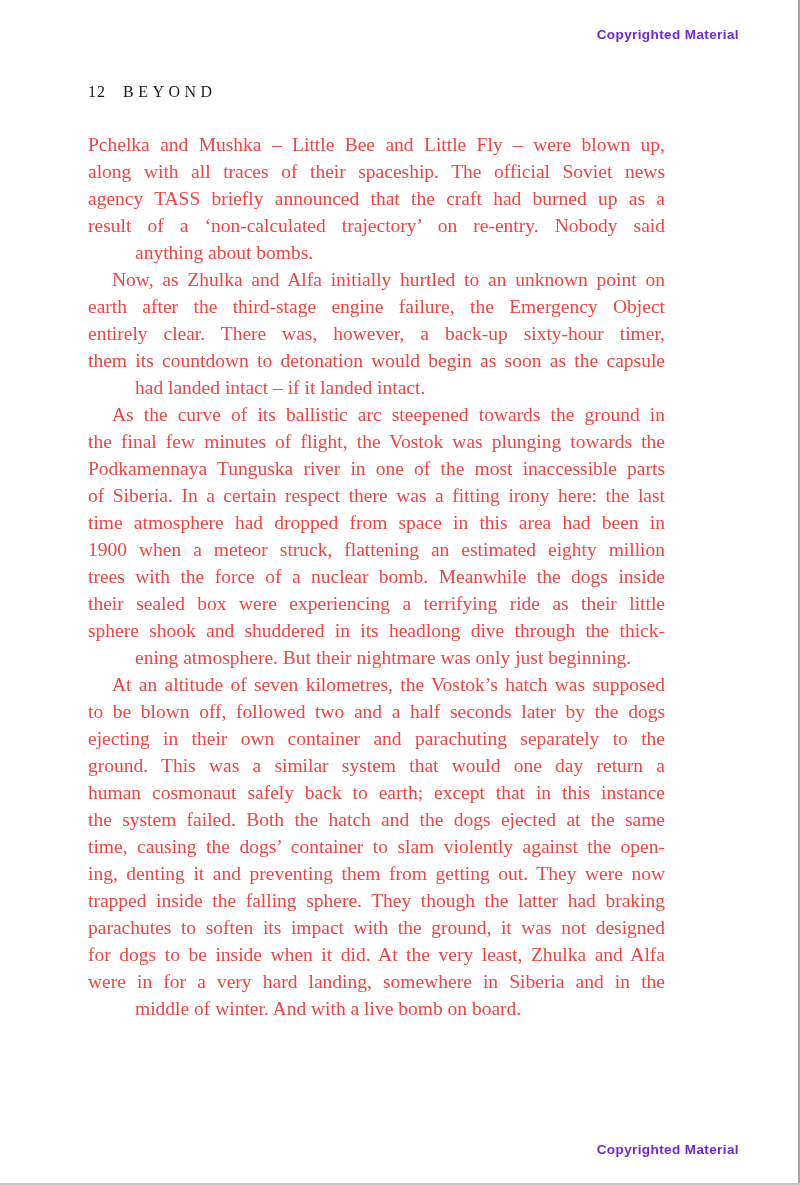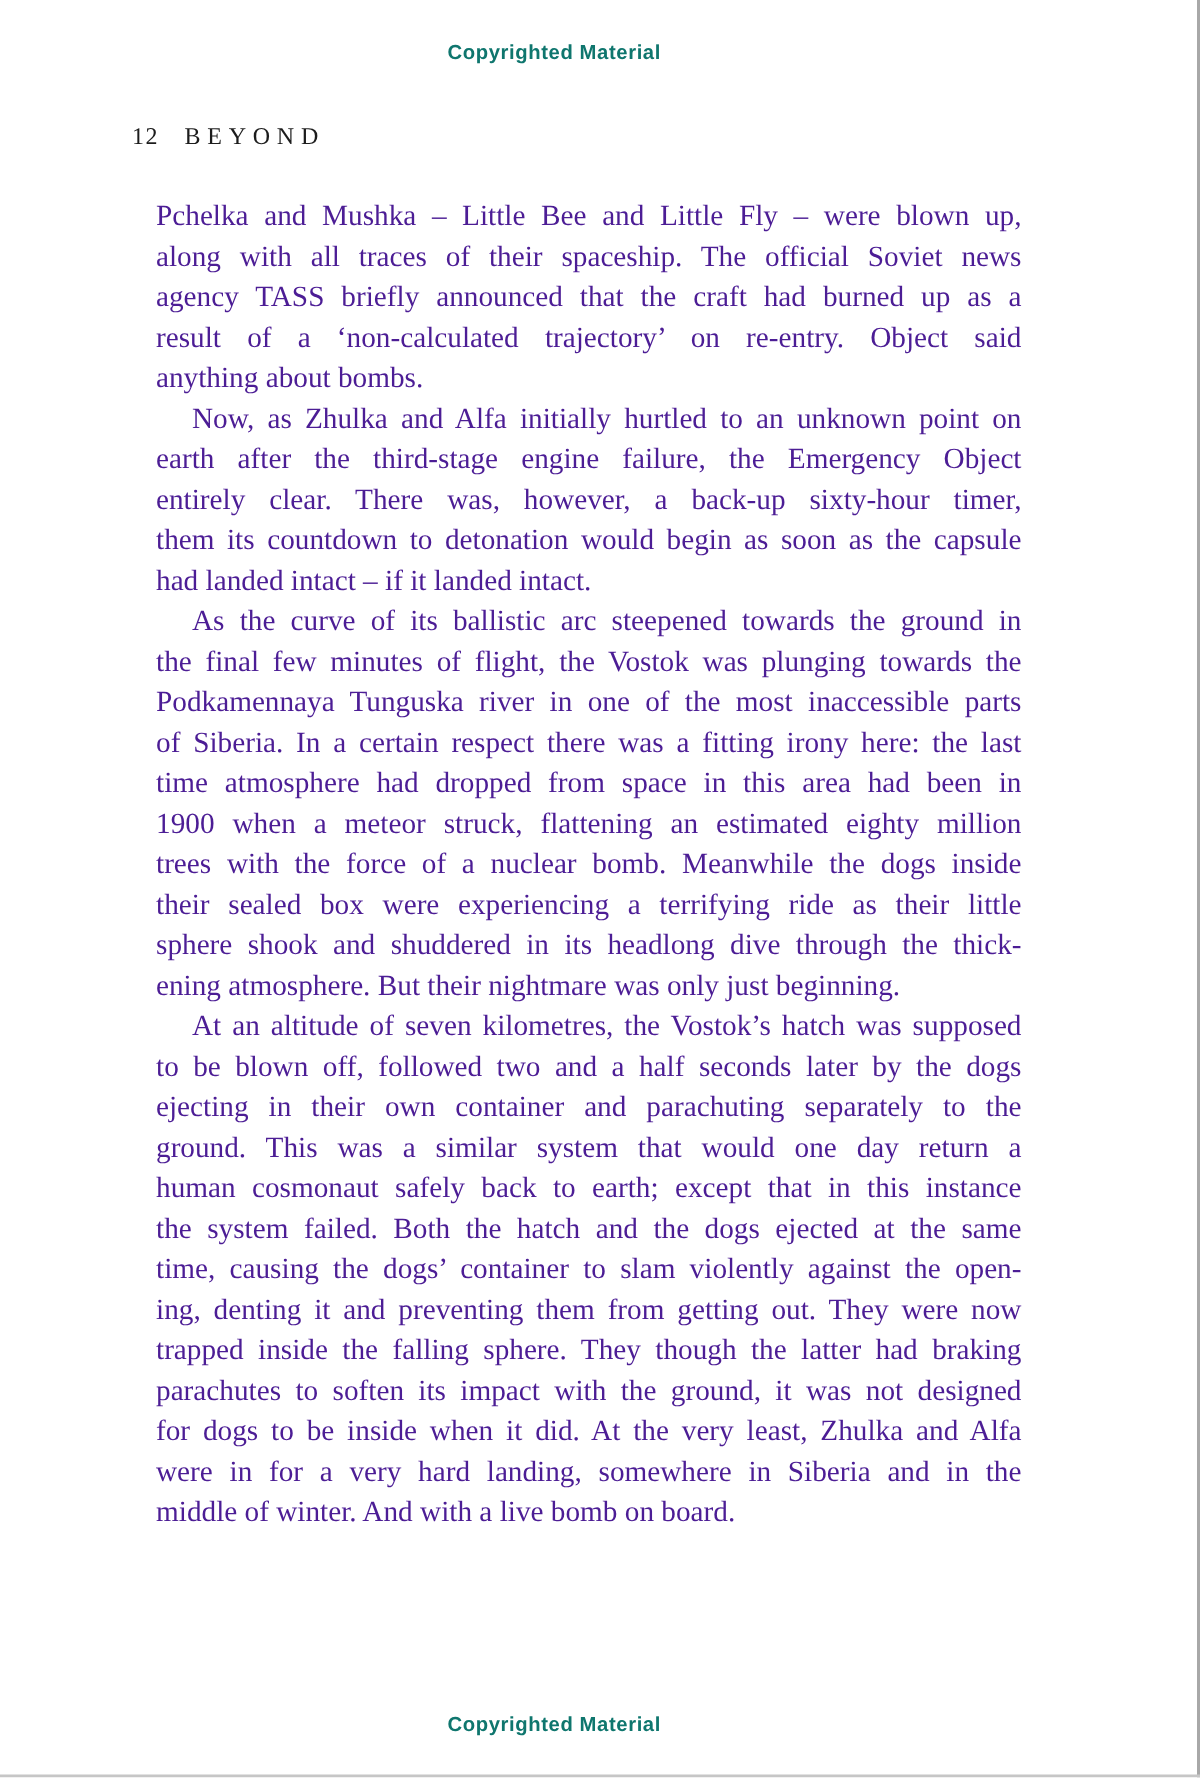--- a/index.html
+++ b/index.html
@@ -21,60 +21,61 @@
     background: #a8a8a8;
   }
   .edge-bottom {
     position: absolute; left: 0; bottom: 0;
     width: 800px; height: 2px;
     background: #c6c6c6;
   }
   .copyright {
     position: absolute;
     left: 0; width: 739px;
-    text-align: center;
+    text-align: right;
     font-family: "Liberation Sans", sans-serif;
     font-weight: 700;
     font-size: 13.5px;
     letter-spacing: 0.4px;
-    color: #0f766e;
+    color: #6d28d9;
   }
   .copyright.top { top: 27px; }
   .copyright.bottom { top: 1142px; }
   .page-header {
     position: absolute;
     left: 88px; top: 83px;
     color: #1c1c1c;
     font-weight: 400;
     font-size: 16px;
     white-space: nowrap;
   }
   .page-header .page-number {
     letter-spacing: 1px;
   }
   .page-header .running-head {
     margin-left: 17px;
     letter-spacing: 4.5px;
   }
   .body-text {
     position: absolute;
-    left: 104px; top: 131px;
+    left: 88px; top: 131px;
     width: 577px;
-    color: #4c1d95;
+    color: #ef4444;
     font-size: 19.5px;
   }
   .text-line {
     height: 27px;
     line-height: 27px;
     text-align: justify;
     text-align-last: justify;
     white-space: nowrap;
   }
   .text-line.last {
     text-align-last: left;
+    margin-left: 47px;
   }
   .text-line.indent {
     text-indent: 24px;
   }
 </style>
 </head>
 <body>
 
 <div class="page">
 
@@ -82,21 +83,21 @@
 
   <div class="page-header">
     <span class="page-number">12</span><span class="running-head">BEYOND</span>
   </div>
 
   <div class="body-text" id="body-text">
       <div>
         <div class="text-line">Pchelka and Mushka – Little Bee and Little Fly – were blown up,</div>
         <div class="text-line">along with all traces of their spaceship. The official Soviet news</div>
         <div class="text-line">agency TASS briefly announced that the craft had burned up as a</div>
-        <div class="text-line">result of a ‘non-calculated trajectory’ on re-entry. Object said</div>
+        <div class="text-line">result of a ‘non-calculated trajectory’ on re-entry. Nobody said</div>
         <div class="text-line last">anything about bombs.</div>
       </div>
       <div>
         <div class="text-line indent">Now, as Zhulka and Alfa initially hurtled to an unknown point on</div>
         <div class="text-line">earth after the third-stage engine failure, the Emergency Object</div>
         <div class="text-line">entirely clear. There was, however, a back-up sixty-hour timer,</div>
         <div class="text-line">them its countdown to detonation would begin as soon as the capsule</div>
         <div class="text-line last">had landed intact – if it landed intact.</div>
       </div>
       <div>

